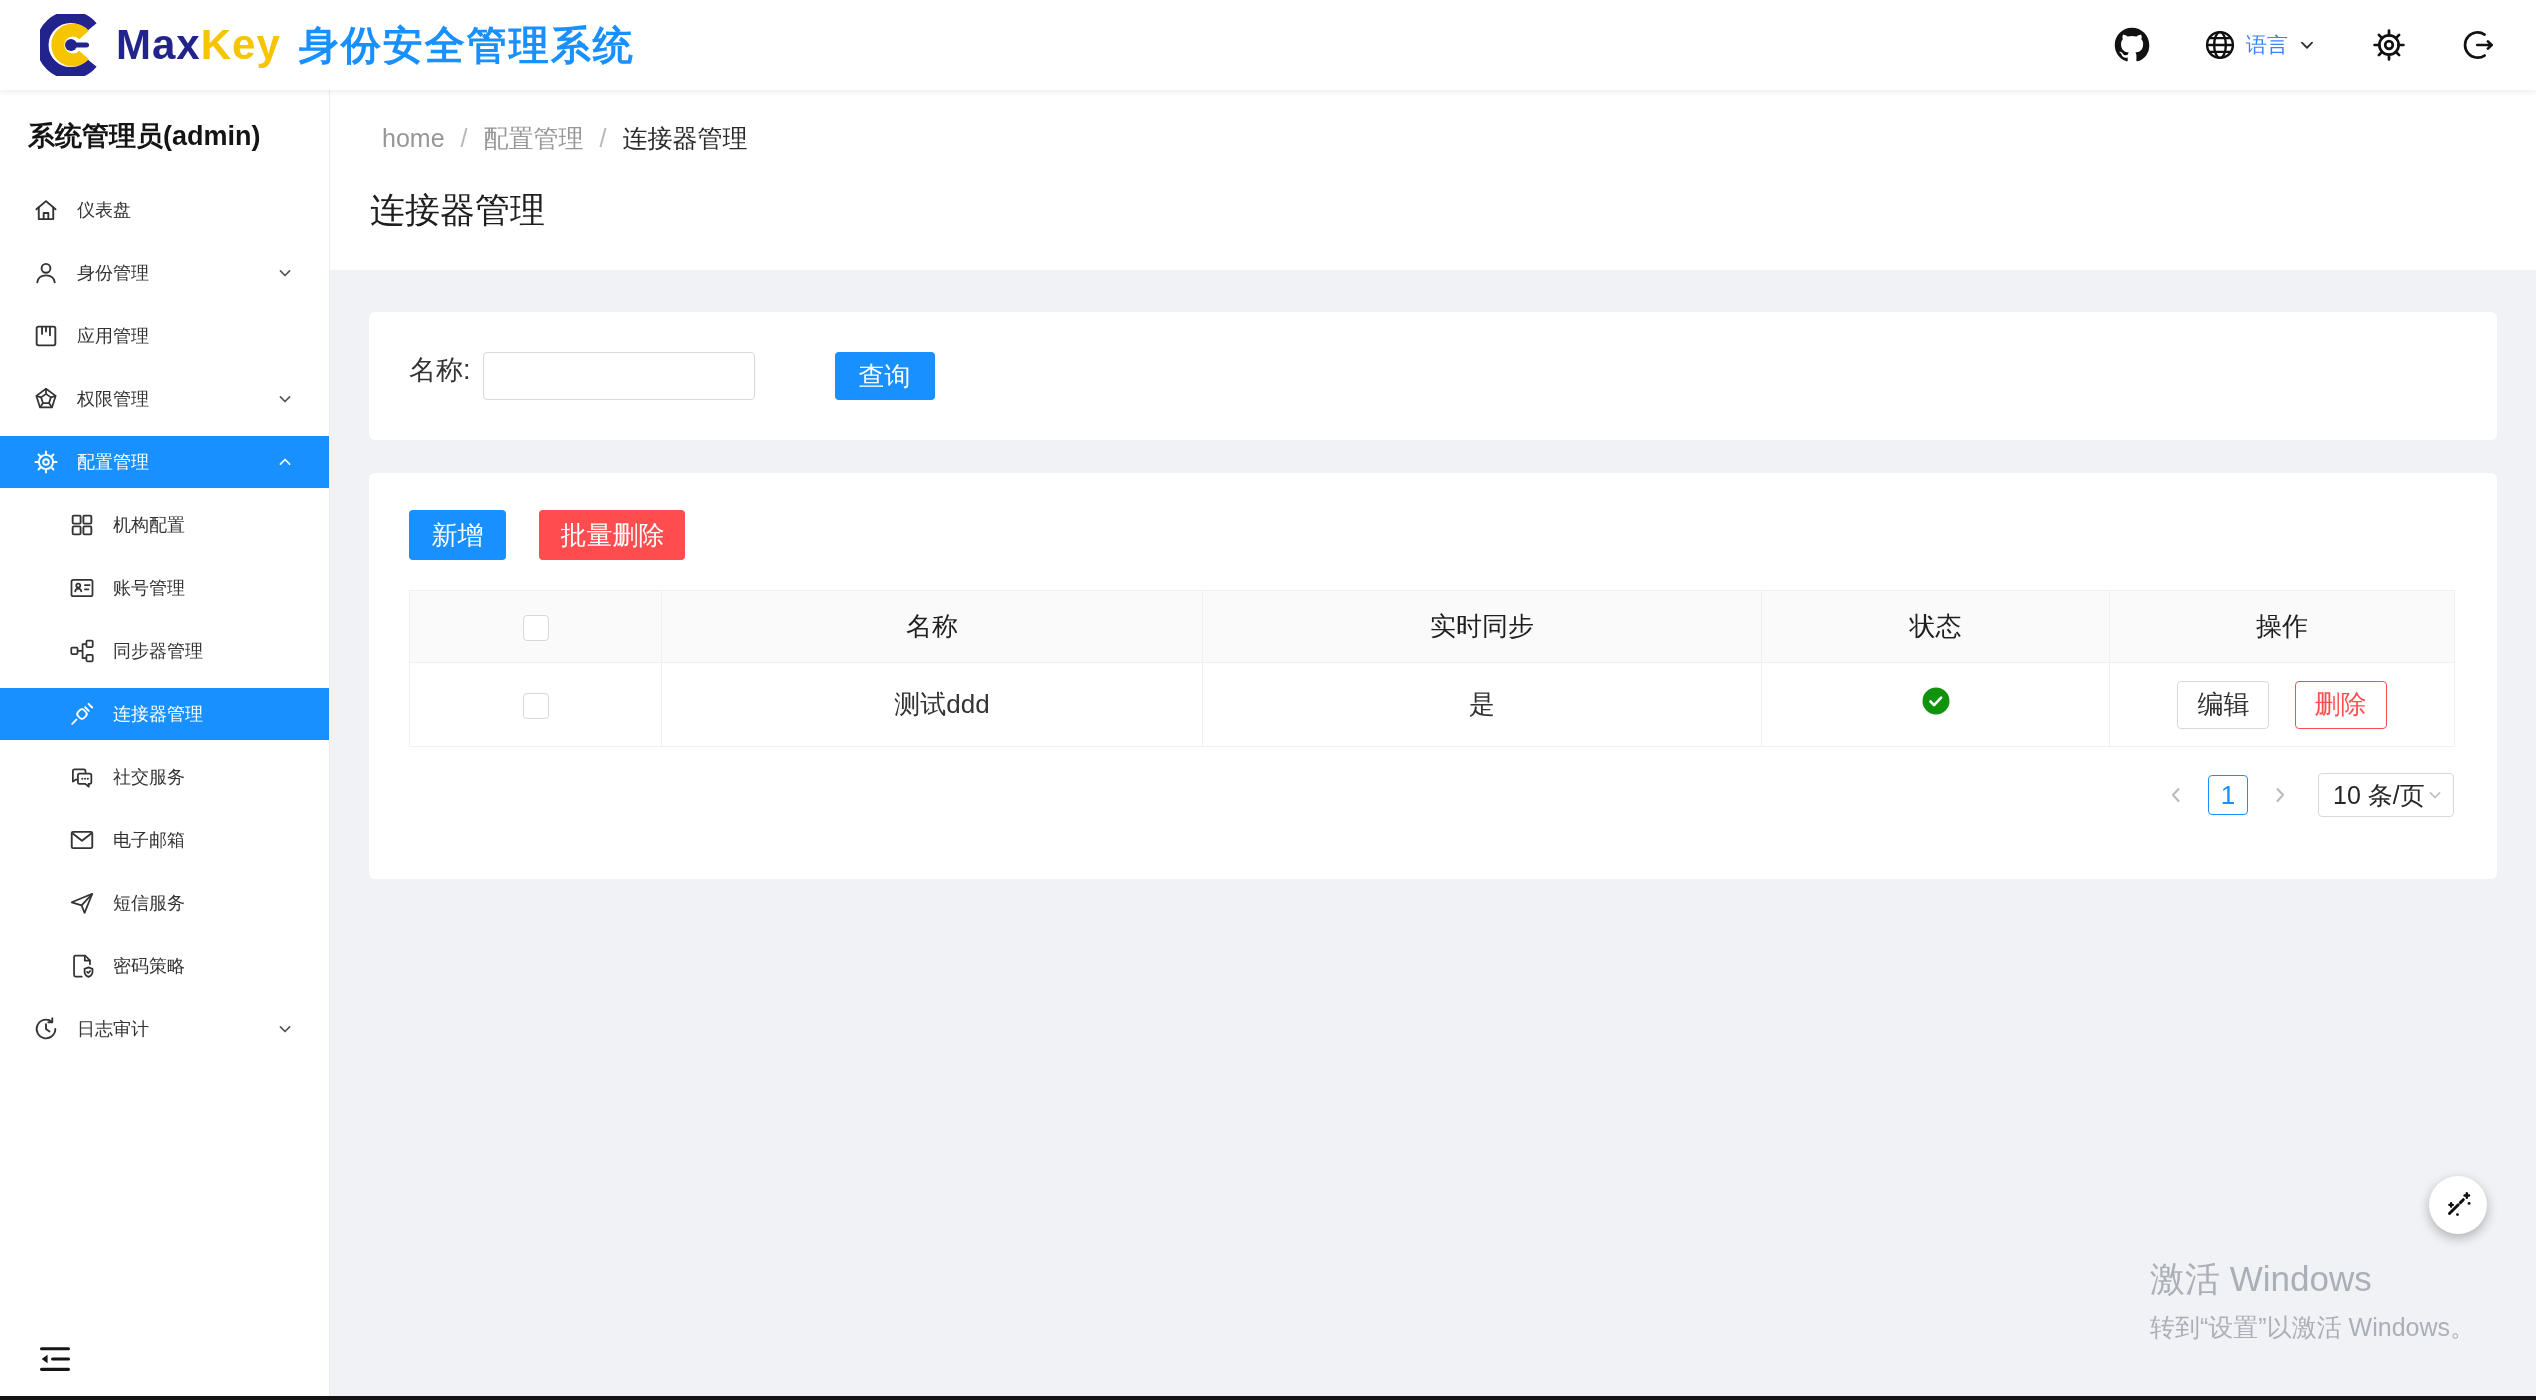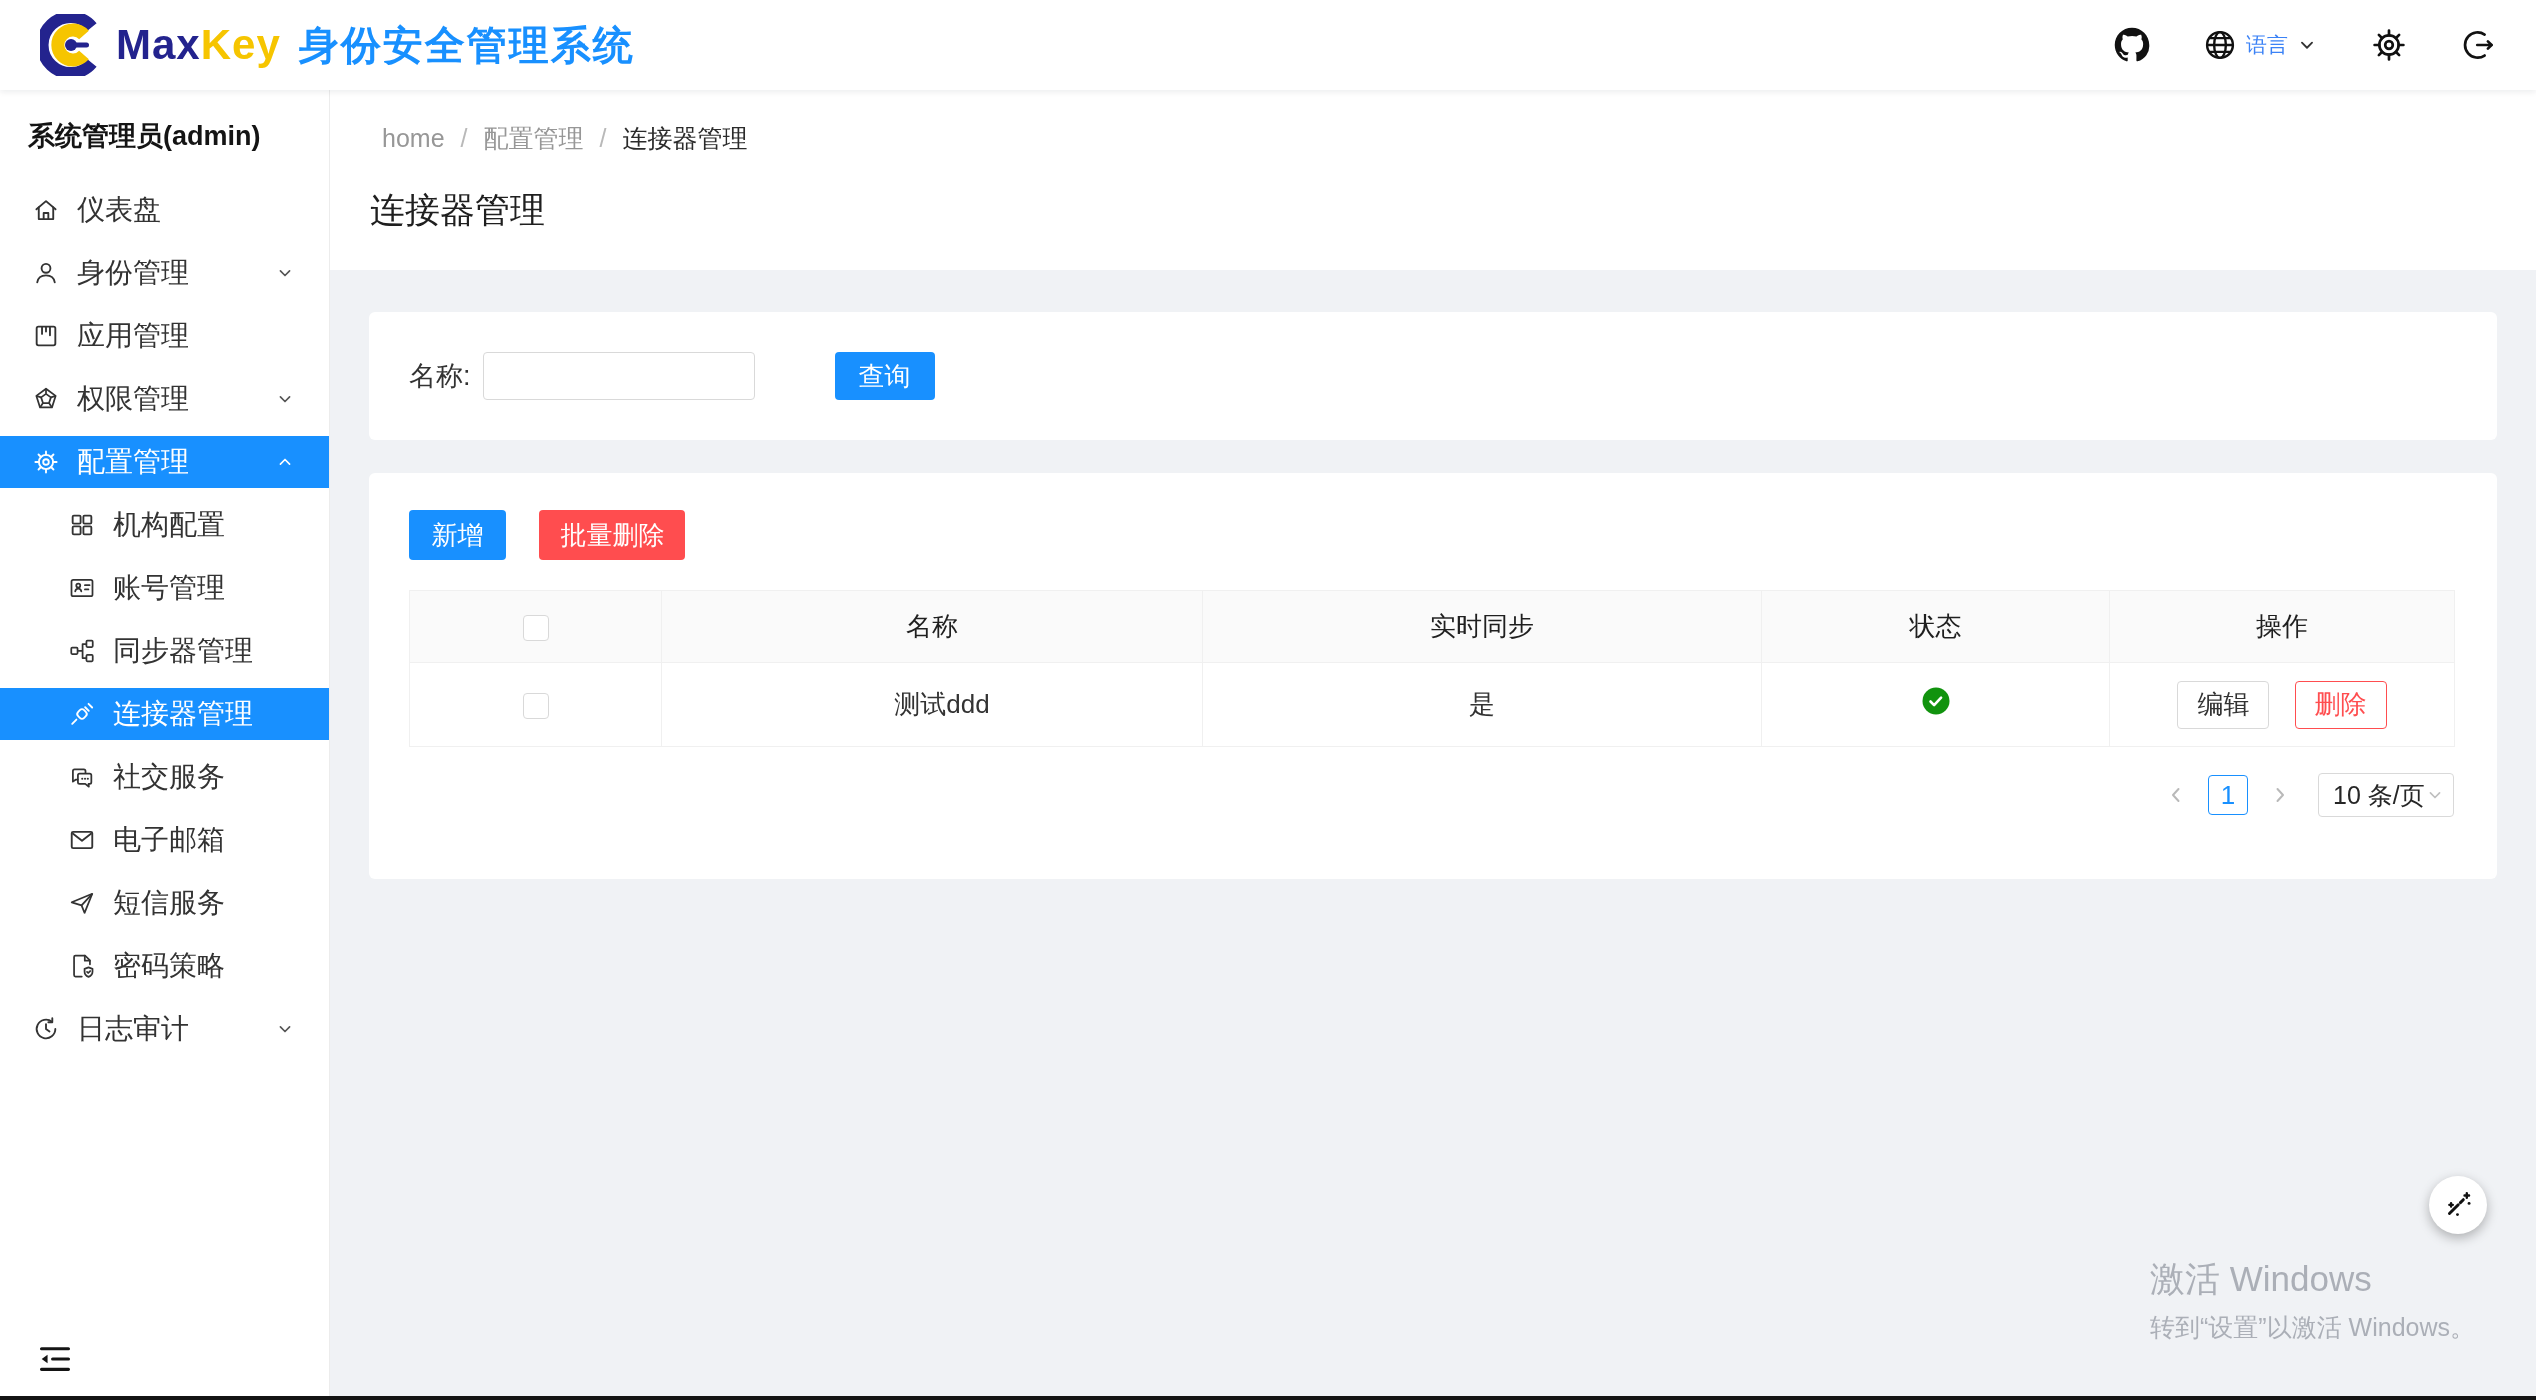--- a/index.html
+++ b/index.html
@@ -21,40 +21,40 @@
   .lang-group { display:flex; align-items:center; gap:8px; }
   .lang-label { font-size:21px; color:#3b82f6; }
 
   
   .sidebar { position:absolute; top:90px; left:0; width:330px; bottom:4px; background:#fff;
              border-right:1px solid #ececec; z-index:10; }
   .side-user { font-size:27px; font-weight:bold; color:#141414; padding:28px 0 30px 28px; }
   .menu-item { height:52px; display:flex; align-items:center; padding-left:32px; margin-bottom:11px;
                color:#333; cursor:pointer; }
   .menu-item .mi-icon { width:28px; height:28px; margin-right:17px; flex:0 0 auto; display:flex; }
-  .menu-item .mi-label { font-size:28px;text-align:right; }
+  .menu-item .mi-label { font-size:18px;text-align:right; }
   .menu-item .mi-chevron { margin-left:auto; margin-right:34px; display:flex; color:#555; }
   .menu-item.sub { padding-left:68px; }
   .menu-item.active { background:#1890ff; color:#fff; }
   .menu-item.active .mi-chevron { color:#fff; }
   .chev-up { transform:rotate(180deg); }
   .side-fold { position:absolute; left:36px; bottom:18px; width:38px; height:38px; color:#141414; cursor:pointer; }
 
   
   .main { position:absolute; left:330px; top:90px; right:0; bottom:0; }
   .page-head { background:#fff; padding:32px 40px 36px 40px; }
   .breadcrumb { display:flex; align-items:center; font-size:25px;margin-left:12px; }
   .bc-link { color:#979797; cursor:pointer; }
   .bc-sep { color:#b9b9b9; margin:0 16px; }
   .bc-current { color:#2b2b2b; }
   .page-title { margin-top:32px; font-size:35px; font-weight:500; color:#1f1f1f; }
 
   .content { padding:42px 39px 0 39px; }
   .card { background:#fff; border-radius:6px; }
-  .card-search { padding:40px; display:flex; align-items:center; }
+  .card-search { padding:40px; display:flex; align-items:flex-start; }
   .form-label { font-size:27px; color:#333; margin-right:12px; }
   .form-input { width:272px; height:48px; border:1px solid #d9d9d9; border-radius:4px;
                 font-size:26px; padding:0 14px; color:#333; outline:none; background:#fff; }
   .btn { border:none; border-radius:4px; font-size:26px; cursor:pointer;
          display:inline-flex; align-items:center; justify-content:center;
          font-family:"Liberation Sans","DejaVu Sans",sans-serif; }
   .btn-primary { background:#1890ff; color:#fff; }
   .btn-danger-solid { background:#ff4d4f; color:#fff; }
   .btn-query { margin-left:80px; width:100px; height:48px; }
 

